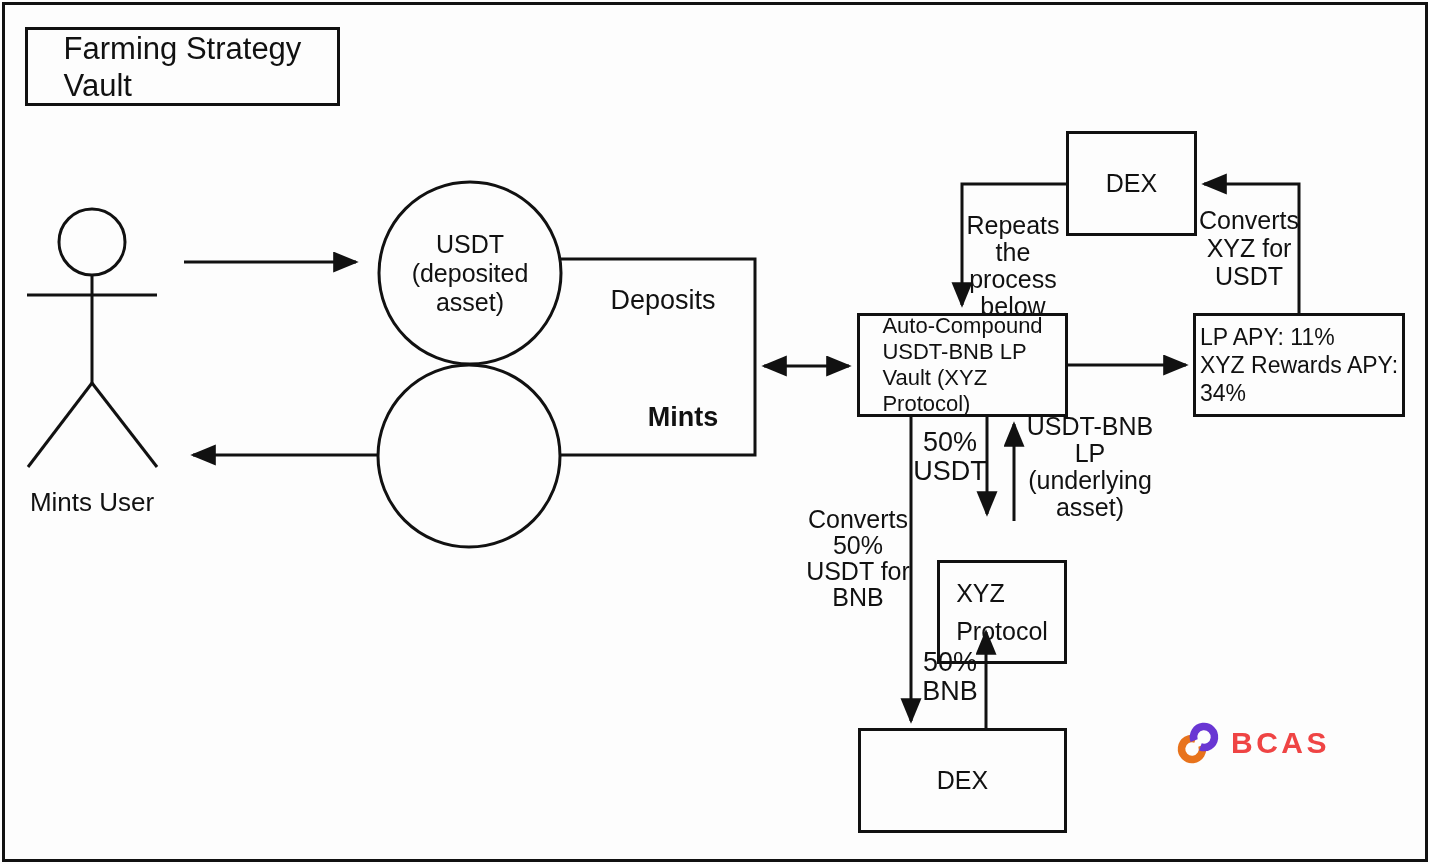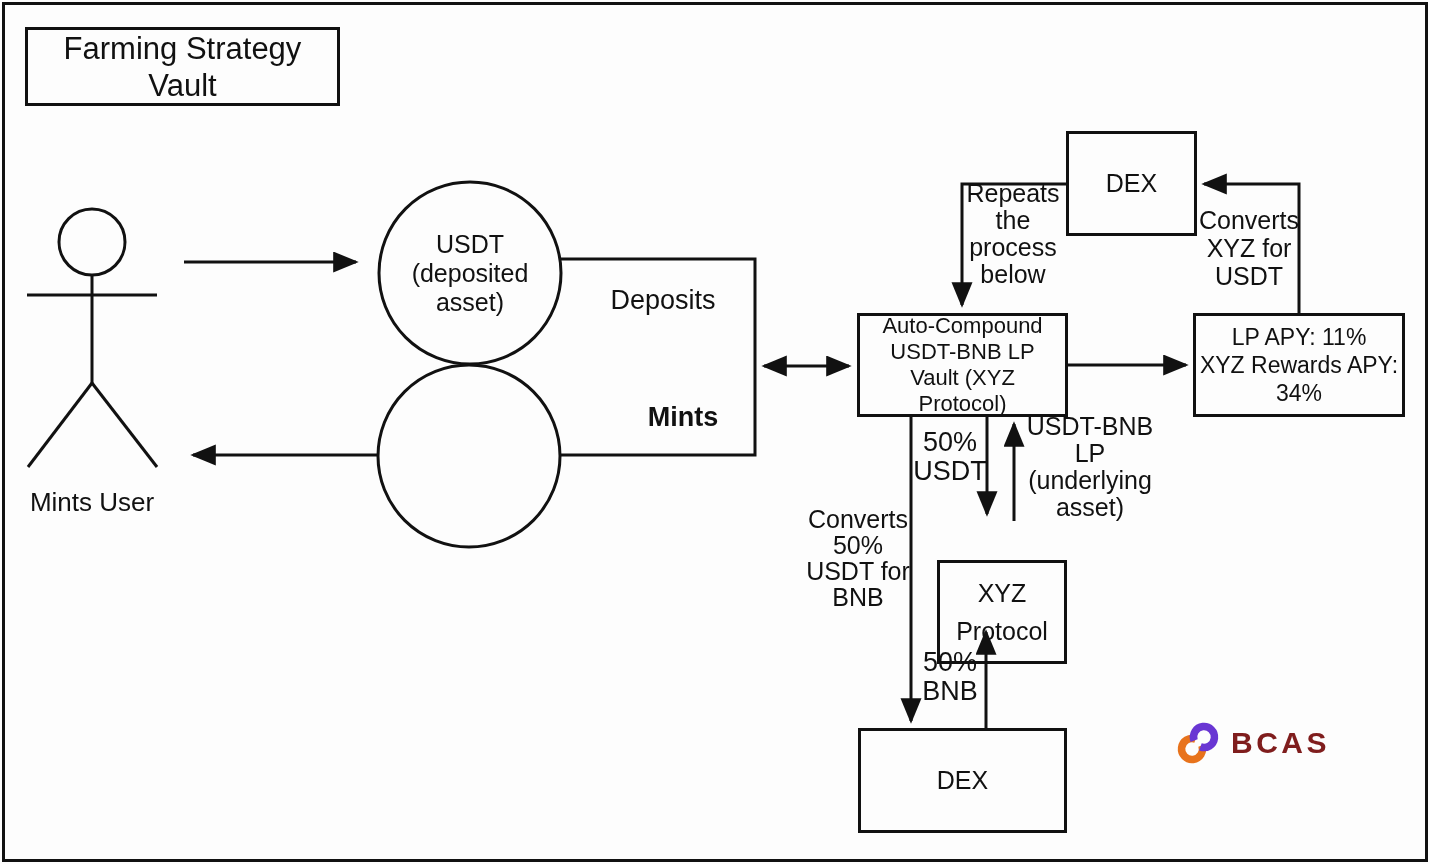--- a/index.html
+++ b/index.html
@@ -16,52 +16,51 @@
     border: 3px solid #111111;
     pointer-events: none;
   }
   svg.lines { position: absolute; left: 0; top: 0; }
   .box {
     position: absolute;
     box-sizing: border-box;
     border: 3px solid #111111;
     background: transparent;
     display: flex; align-items: center; justify-content: center;
-    text-align: center;
     white-space: pre-line;
     line-height: 1.15;
   }
   .label {
     position: absolute;
     text-align: center;
     white-space: pre-line;
   }
   .title-box { left: 25px; top: 27px; width: 315px; height: 79px; font-size: 31px; line-height: 37px; }
   .dex-top-box { left: 1066px; top: 131px; width: 131px; height: 105px; font-size: 25px; }
   .auto-compound-box { left: 857px; top: 313px; width: 211px; height: 104px; font-size: 22px; line-height: 26px; }
   .lp-apy-box { left: 1193px; top: 313px; width: 212px; height: 104px; font-size: 23px; line-height: 28px; }
   .xyz-protocol-box { left: 937px; top: 521px; width: 130px; height: 104px; font-size: 25px; line-height: 38px; margin-top: 39px; }
   .dex-bottom-box { left: 858px; top: 728px; width: 209px; height: 105px; font-size: 25px; }
 
   .usdt-circle-label { left: 370px; top: 230px; width: 200px; font-size: 25px; line-height: 29px; }
   .vault-token-label { left: 369px; top: 428px; width: 200px; font-size: 25px; line-height: 29px; }
   .deposits-label { left: 598px; top: 285px; width: 130px; font-size: 27px; }
   .mints-label { left: 618px; top: 402px; width: 130px; font-size: 27px; font-weight: bold; }
   .vault-user-label { left: 27px; top: 487px; width: 130px; font-size: 26px; }
-  .repeats-label { left: 953px; top: 180px; width: 120px; font-size: 25px; line-height: 27px; }
+  .repeats-label { left: 953px; top: 212px; width: 120px; font-size: 25px; line-height: 27px; }
   .converts-xyz-label { left: 1188px; top: 206px; width: 122px; font-size: 25px; line-height: 28px; }
   .usdt-50-label { left: 905px; top: 428px; width: 90px; font-size: 27px; line-height: 29px; }
   .usdt-bnb-lp-label { left: 1020px; top: 413px; width: 140px; font-size: 25px; line-height: 27px; }
   .converts-50-label { left: 797px; top: 506px; width: 122px; font-size: 25px; line-height: 26px; }
   .bnb-50-label { left: 905px; top: 648px; width: 90px; font-size: 27px; line-height: 29px; }
 
   .logo { position: absolute; left: 1176px; top: 722px; display: flex; align-items: center; gap: 11px; }
   .logo-text {
     font-size: 30px; font-weight: bold; letter-spacing: 3.5px;
-    color: #7f1d1d; line-height: 42px;
+    color: #ef4444; line-height: 42px;
   }
 </style>
 </head>
 <body>
 
 <div class="canvas">
 
   <svg class="lines" width="1430" height="864" viewBox="0 0 1430 864">
     <defs>
       <marker id="ah" markerWidth="9" markerHeight="8" refX="7.6" refY="3.5" orient="auto-start-reverse" markerUnits="strokeWidth">

